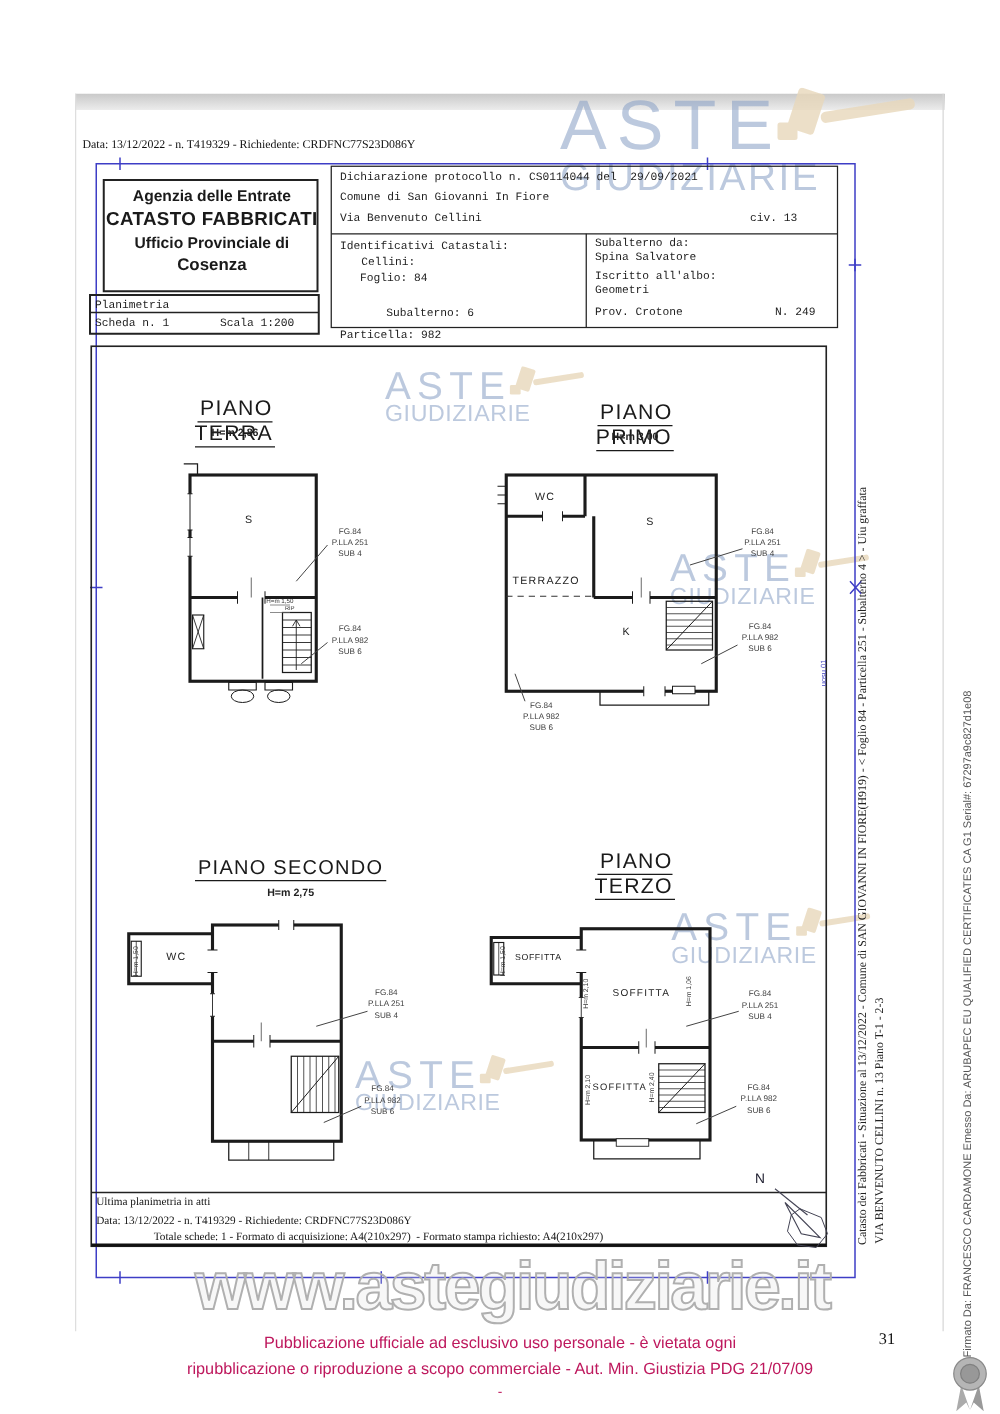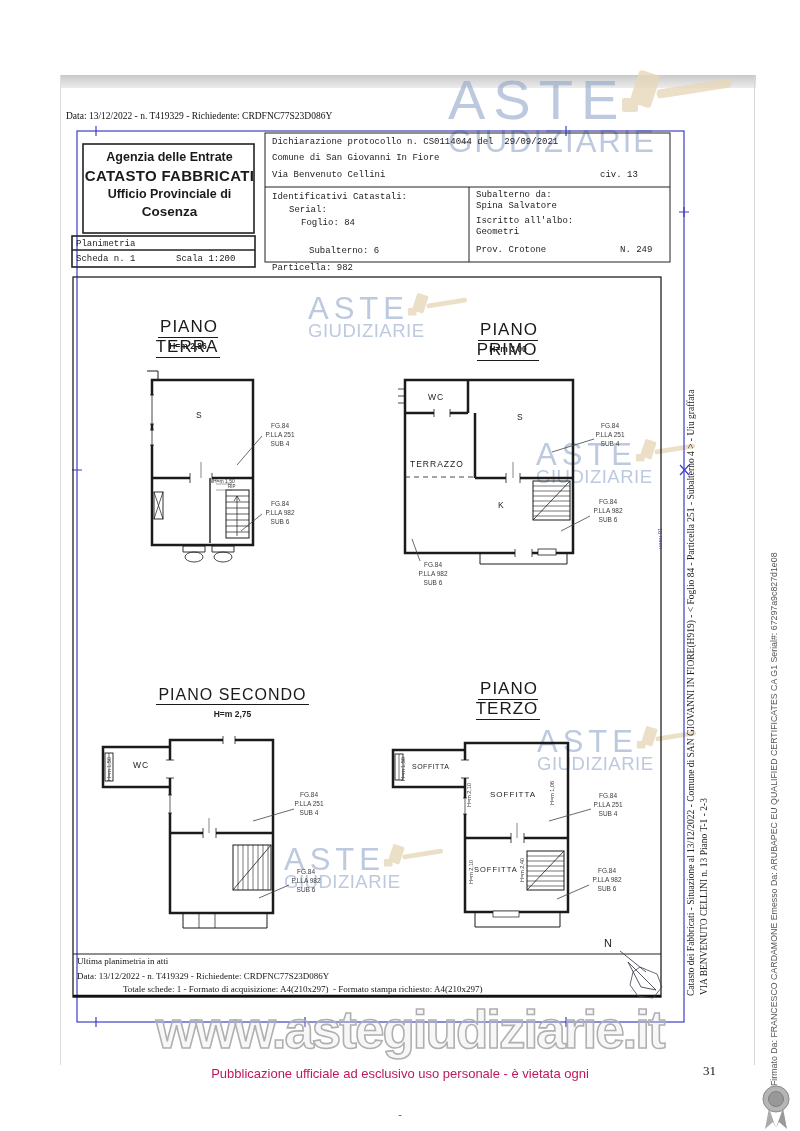--- a/index.html
+++ b/index.html
@@ -238,22 +238,22 @@
 
   <div class="abs mono" style="left:76px;top:239px;">Planimetria</div>
   <div class="abs mono" style="left:76px;top:254px;">Scheda n. 1</div>
   <div class="abs mono" style="left:176px;top:254px;">Scala 1:200</div>
 
   <div class="abs mono" style="left:272px;top:137px;">Dichiarazione protocollo n. CS0114044 del  29/09/2021</div>
   <div class="abs mono" style="left:272px;top:153px;">Comune di San Giovanni In Fiore</div>
   <div class="abs mono" style="left:272px;top:170px;">Via Benvenuto Cellini</div>
   <div class="abs mono" style="left:600px;top:170px;">civ. 13</div>
   <div class="abs mono" style="left:272px;top:192px;">Identificativi Catastali:</div>
-  <div class="abs mono" style="left:289px;top:205px;">Serial:</div>
-  <div class="abs mono" style="left:301px;top:218px;">Foglio: 84</div>
+  <div class="abs mono" style="left:289px;top:205px;">Cellini:</div>
+  <div class="abs mono" style="left:288px;top:218px;">Foglio: 84</div>
   <div class="abs mono" style="left:272px;top:231px;margin-top:32px;">Particella: 982</div>
   <div class="abs mono" style="left:272px;top:246px;margin-left:37px;">Subalterno: 6</div>
   <div class="abs mono" style="left:476px;top:190px;">Subalterno da:</div>
   <div class="abs mono" style="left:476px;top:201px;">Spina Salvatore</div>
   <div class="abs mono" style="left:476px;top:216px;">Iscritto all'albo:</div>
   <div class="abs mono" style="left:476px;top:227px;">Geometri</div>
   <div class="abs mono" style="left:476px;top:245px;">Prov. Crotone</div>
   <div class="abs mono" style="left:620px;top:245px;">N. 249</div>
 
   <div class="abs ptitle" style="left:128px;top:317px;width:120px;"><span>PIANO TERRA</span></div>
@@ -331,20 +331,21 @@
       <div>SUB 6</div>
   </div>
 
   <div class="abs" style="left:604px;top:937px;font-size:11px;color:#223;">N</div>
 
   <div class="abs rec" style="left:77px;top:956px;">Ultima planimetria in atti</div>
   <div class="abs rec" style="left:77px;top:971px;">Data: 13/12/2022 - n. T419329 - Richiedente: CRDFNC77S23D086Y</div>
   <div class="abs rec" style="left:77px;top:984px;padding-left:46px;">Totale schede: 1 - Formato di acquisizione: A4(210x297)  - Formato stampa richiesto: A4(210x297)</div>
 
   <div class="abs foot" style="top:1066px;">Pubblicazione ufficiale ad esclusivo uso personale - è vietata ogni</div>
+  <div class="abs foot" style="top:1087px;">ripubblicazione o riproduzione a scopo commerciale - Aut. Min. Giustizia PDG 21/07/09</div>
   <div class="abs foot" style="top:1108px;font-size:11px;">-</div>
   <div class="abs ser" style="left:703px;top:1063px;font-size:13px;">31</div>
 
   <div class="abs vtext" id="vt-catasto">Catasto dei Fabbricati - Situazione al 13/12/2022 - Comune di SAN GIOVANNI IN FIORE(H919) - &lt;  Foglio 84 - Particella  251 - Subalterno 4 &gt; - Uiu graffata</div>
   <div class="abs vtext" id="vt-via">VIA BENVENUTO CELLINI n. 13 Piano T-1 - 2-3</div>
   <div class="abs vtext" id="vt-firmato">Firmato Da: FRANCESCO CARDAMONE Emesso Da: ARUBAPEC EU QUALIFIED CERTIFICATES CA G1 Serial#: 67297a9c827d1e08</div>
   <div class="abs vtext" id="vt-edge">uosu 01</div>
 
   <svg class="abs" style="left:757px;top:1084px;" width="38" height="47" viewBox="0 0 38 47">
     <polygon points="12,24 8,45 16,38 19,44" fill="#ababab"></polygon>

